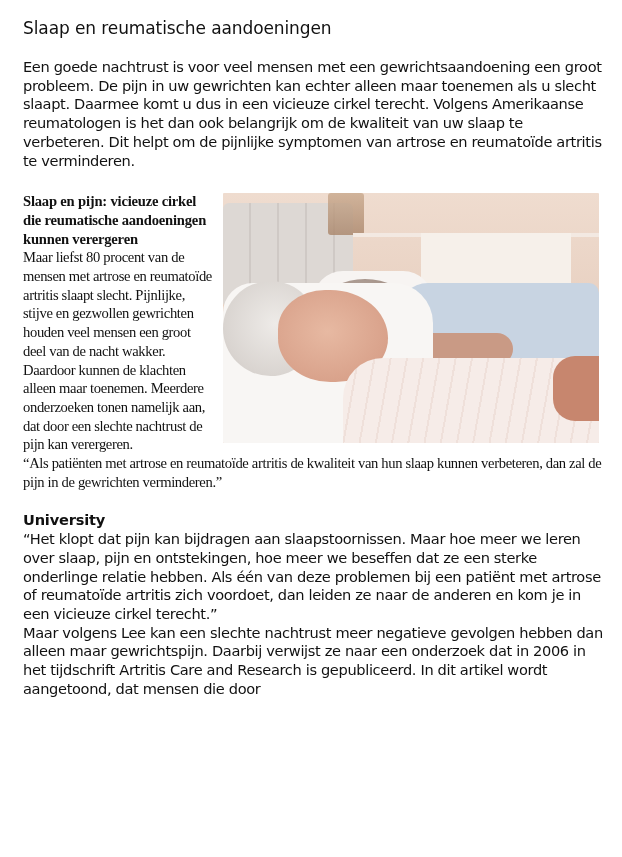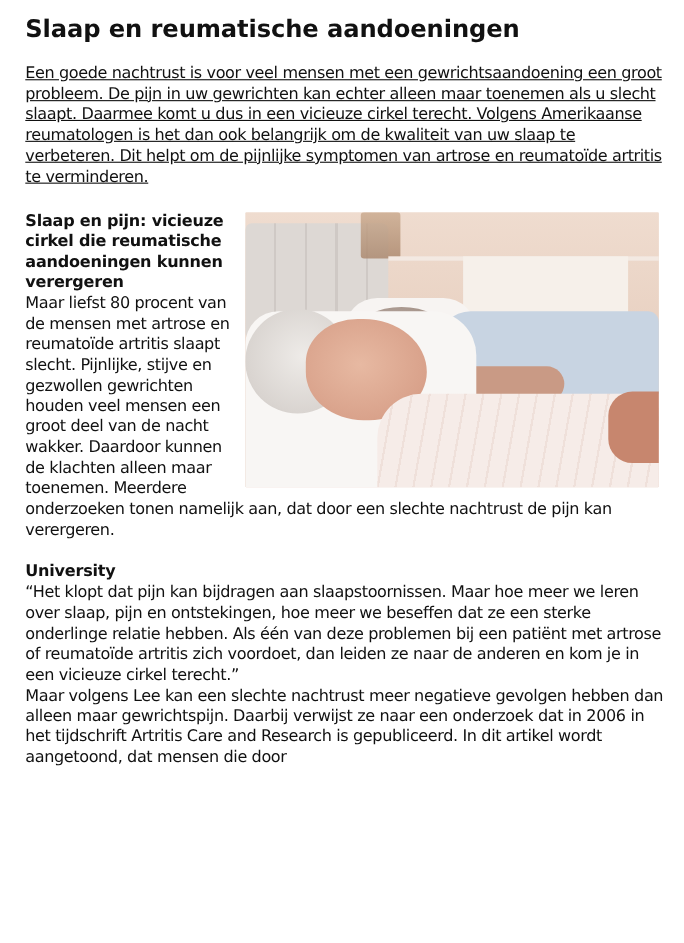--- a/index.html
+++ b/index.html
@@ -15,37 +15,38 @@
       color: #111111;
       font-family: "DejaVu Sans", sans-serif;
     }
     .article {
       position: absolute;
       left: 23px;
       top: 14px;
       width: 585px;
     }
     .title {
-      font-size: 22px;
-      font-weight: bold;
+      font-size: 17px;
+      font-weight: normal;
       line-height: 28px;
       margin: 0 0 16px 0;
       letter-spacing: -0.1px;
       white-space: nowrap;
     }
     .p {
       font-size: 14.6px;
       line-height: 18.7px;
       margin: 0;
       letter-spacing: -0.35px;
       word-spacing: 0px;
     }
-    .intro { margin-bottom: 22px; text-decoration: underline; }
+    .intro { margin-bottom: 22px; }
     .section1 {
       position: relative;
+      font-family: Liberation Serif, serif;
     }
     .figure {
       float: right;
       width: 376px;
       height: 250px;
       margin: 1px 9px 0 8px;
       position: relative;
       overflow: hidden;
       border-radius: 1px;
       background: linear-gradient(180deg, #efdccf 0%, #e9d2c3 40%, #e6cfc2 100%);
@@ -102,20 +103,21 @@
       <div class="ph man-arm"></div>
       <div class="ph pillow-front"></div>
       <div class="ph woman-hair"></div>
       <div class="ph woman-face"></div>
       <div class="ph blanket"></div>
       <div class="ph hand"></div>
     </div>
 
     <h2 class="subhead">Slaap en pijn: vicieuze cirkel die reumatische aandoeningen kunnen verergeren</h2>
     <p class="p">Maar liefst 80 procent van de mensen met artrose en reumatoïde artritis slaapt slecht. Pijnlijke, stijve en gezwollen gewrichten houden veel mensen een groot deel van de nacht wakker. Daardoor kunnen de klachten alleen maar toenemen. Meerdere onderzoeken tonen namelijk aan, dat door een slechte nachtrust de pijn kan verergeren.</p>
+    <p class="p">“Als patiënten met artrose en reumatoïde artritis de kwaliteit van hun slaap kunnen verbeteren, dan zal de pijn in de gewrichten verminderen.”</p>
   </div>
 
   <div class="gap"></div>
 
   <div class="section2">
     <h2 class="subhead">University</h2>
     <p class="p">“Het klopt dat pijn kan bijdragen aan slaapstoornissen. Maar hoe meer we leren over slaap, pijn en ontstekingen, hoe meer we beseffen dat ze een sterke onderlinge relatie hebben. Als één van deze problemen bij een patiënt met artrose of reumatoïde artritis zich voordoet, dan leiden ze naar de anderen en kom je in een vicieuze cirkel terecht.”</p>
     <p class="p">Maar volgens Lee kan een slechte nachtrust meer negatieve gevolgen hebben dan alleen maar gewrichtspijn. Daarbij verwijst ze naar een onderzoek dat in 2006 in het tijdschrift Artritis Care and Research is gepubliceerd. In dit artikel wordt aangetoond, dat mensen die door</p>
   </div>
 </div>

